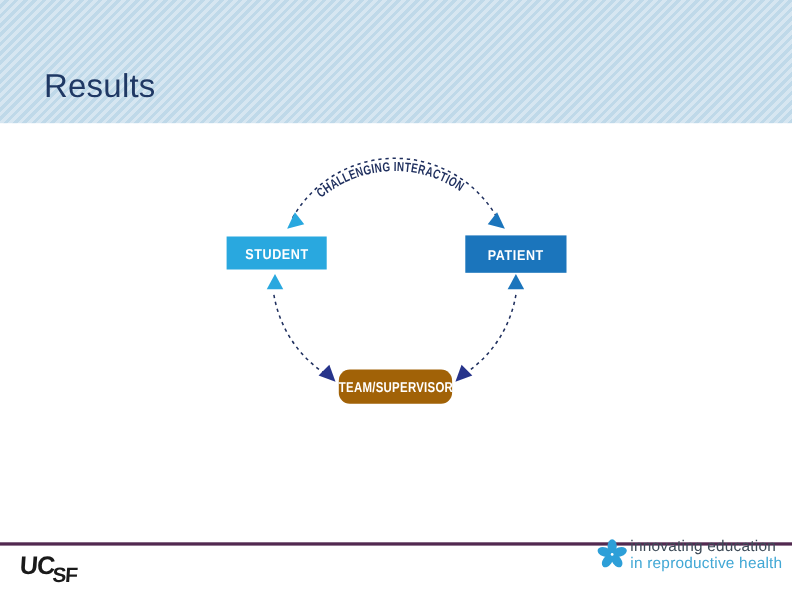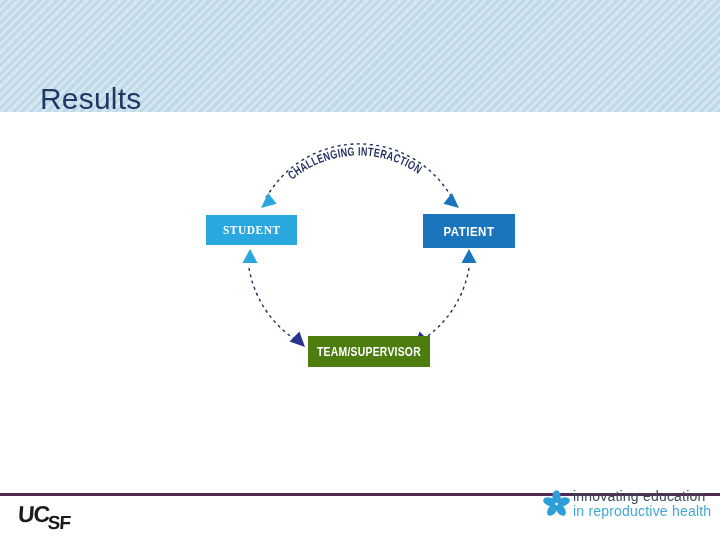--- a/index.html
+++ b/index.html
@@ -4,30 +4,30 @@
 <style>
   html,body{margin:0;padding:0;}
   body{width:720px;height:540px;overflow:hidden;background:#ffffff;
        font-family:"Liberation Sans",sans-serif;}
   .slide{position:relative;width:720px;height:540px;background:#ffffff;}
 
   
   .header{position:absolute;left:0;top:0;width:720px;height:112px;
     background:repeating-linear-gradient(135deg,#d6e6f1 0 3px,#bfd9e9 3px 6px);}
   .title{position:absolute;left:40px;top:62px;font-size:30px;line-height:1.1;
-    color:#1f3864;letter-spacing:.2px;margin-top:20px;}
+    color:#1f3864;letter-spacing:.2px;}
 
   
   .diagram-svg{position:absolute;left:180px;top:135px;width:360px;height:240px;}
   .node{position:absolute;display:flex;align-items:center;justify-content:center;}
   .node span{color:#fff;font-weight:bold;font-size:13px;letter-spacing:.6px;
     transform:scaleX(.88);white-space:nowrap;}
-  .node-student{left:206px;top:215px;width:91px;height:30px;background:#29a8df;font-family:Liberation Serif, serif;}
+  .node-student{left:206px;top:215px;width:91px;height:30px;background:#29a8df;}
   .node-patient{left:423px;top:214px;width:92px;height:34px;background:#1b75bc;}
-  .node-team{left:308px;top:336px;width:122px;height:31px;background:#4d7c0f;}
+  .node-team{left:308px;top:336px;width:103px;height:31px;background:#a16207;border-radius:10px;}
   .node-team span{transform:scaleX(.8);letter-spacing:.3px;}
 
   
   .divider{position:absolute;left:0;top:493px;width:720px;height:3px;background:#522950;}
   .ucsf{position:absolute;left:18px;top:501px;color:#1a1a1a;font-weight:bold;
     transform:skewX(-4deg);}
   .ucsf .uc{font-size:23px;letter-spacing:-1px;}
   .ucsf .sf{font-size:19px;display:inline-block;transform:translate(-1px,7px);
     letter-spacing:-1px;}
   .brand{position:absolute;left:543px;top:489px;display:flex;align-items:flex-start;}

